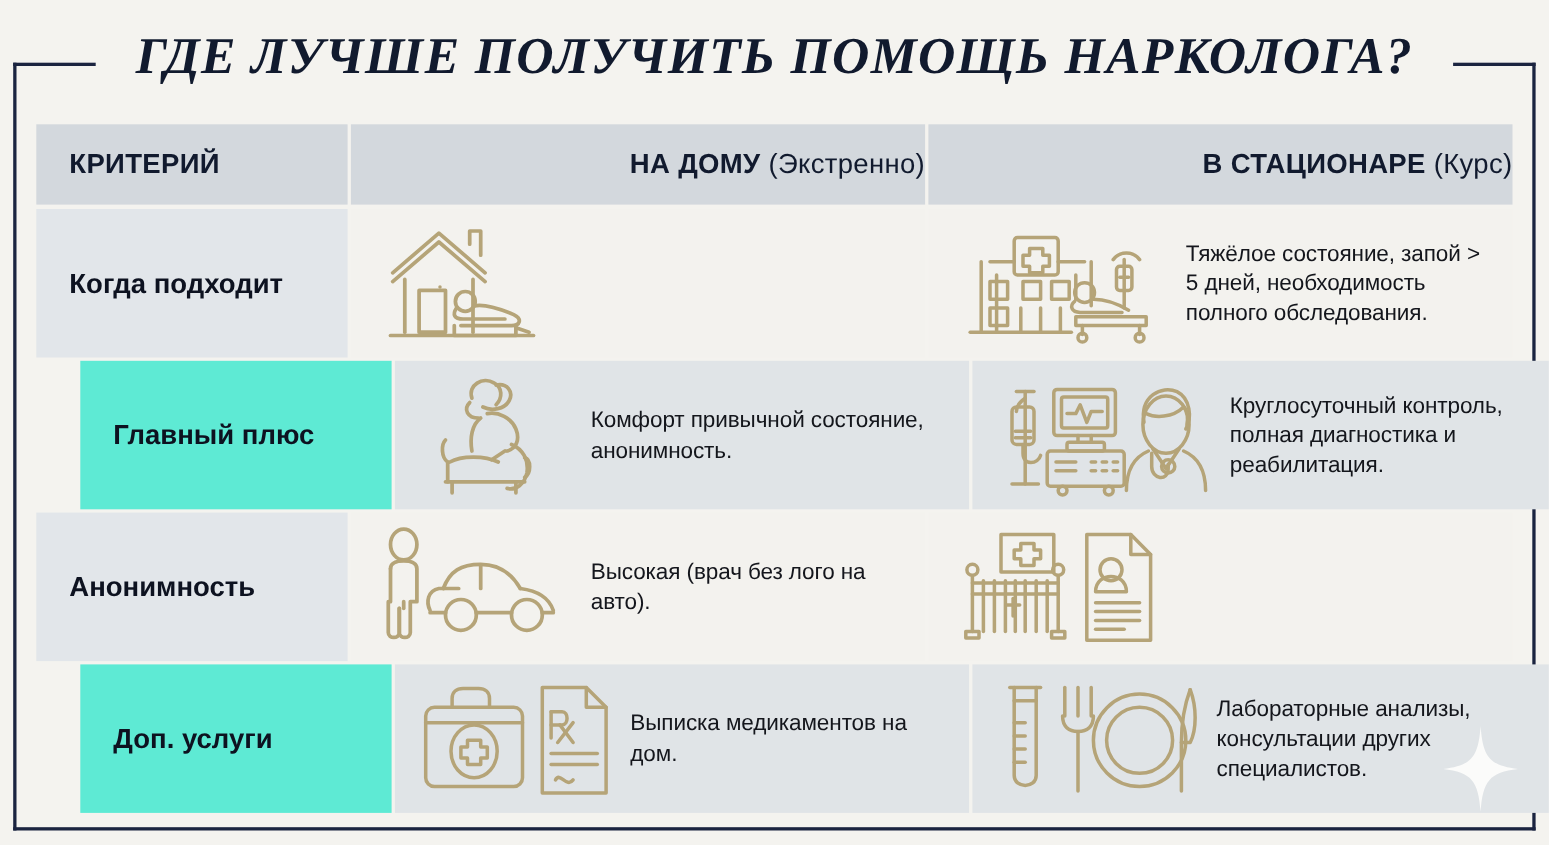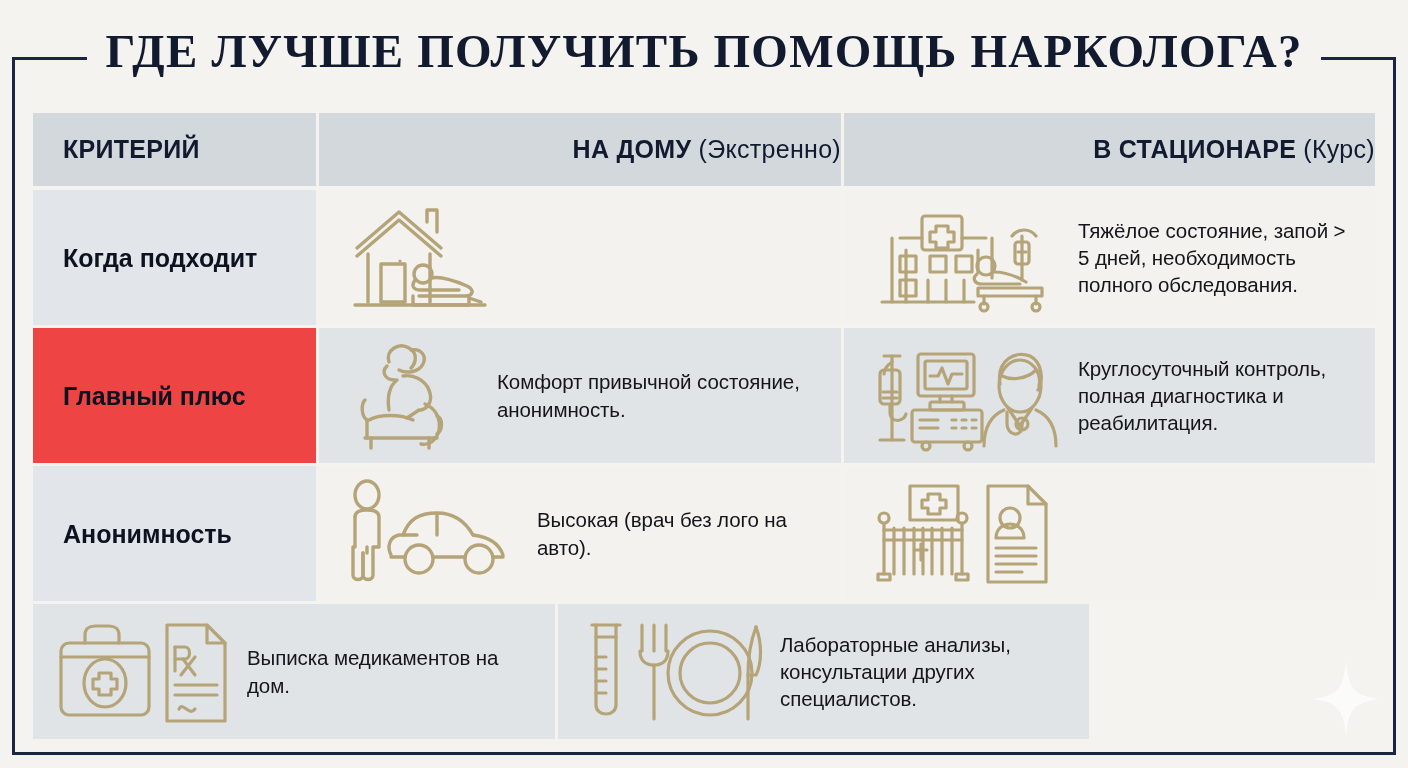--- a/index.html
+++ b/index.html
@@ -54,20 +54,21 @@
     right: 0;
     top: 24px;
     text-align: center;
     font-family: "Liberation Serif", serif;
     font-size: 47px;
     font-weight: 700;
     letter-spacing: 1.2px;
     color: #111a2e;
     white-space: nowrap;
     z-index: 2;
+    font-style: italic;
   }
 
   
   #comparison-table {
     position: absolute;
     left: 33px;
     top: 113px;
     width: 1342px;
     z-index: 2;
   }
@@ -139,21 +140,21 @@
     line-height: 1.33;
     color: #14161c;
     letter-spacing: -0.1px;
   }
 
   
   .row-odd .col-criteria  { background: #e2e6ea; }
   .row-odd .col-home,
   .row-odd .col-clinic    { background: #f3f2ee; }
 
-  .row-even .col-criteria { background: #ef4444; }
+  .row-even .col-criteria { background: #5eead4; margin-left: 40px; }
   .row-even .col-home,
   .row-even .col-clinic   { background: #e0e4e7; }
 
   
   #sparkle-decoration {
     position: absolute;
     right: 28px;
     bottom: 30px;
     width: 68px;
     height: 78px;
@@ -365,20 +366,23 @@
           <path d="M126 70 L166 70"></path>
           <path d="M126 78 L166 78"></path>
           <path d="M126 86 L166 86"></path>
           <path d="M126 94 L152 94"></path>
         </svg>
       </span>
     </div>
   </div>
 
   <div class="table-row body-row row-even">
+    <div class="cell col-criteria">
+      <span class="criteria-label">Доп. услуги</span>
+    </div>
     <div class="cell col-home content-cell">
       <span class="icon-box">
         <svg width="176" height="110" viewBox="0 0 176 110" fill="none" stroke="#b5a478" stroke-width="3.2" stroke-linecap="round" stroke-linejoin="round">
           <path d="M30 26 L30 18 C 30 12, 34 9, 40 9 L54 9 C 60 9, 64 12, 64 18 L64 26"></path>
           <rect x="6" y="26" width="88" height="72" rx="8"></rect>
           <path d="M6 40 L94 40"></path>
           <ellipse cx="50" cy="66" rx="21" ry="24"></ellipse>
           <path d="M44 56 L56 56 L56 62 L62 62 L62 72 L56 72 L56 78 L44 78 L44 72 L38 72 L38 62 L44 62 Z"></path>
           <path d="M112 8 L152 8 L170 26 L170 104 L112 104 Z"></path>
           <path d="M152 8 L152 26 L170 26"></path>

